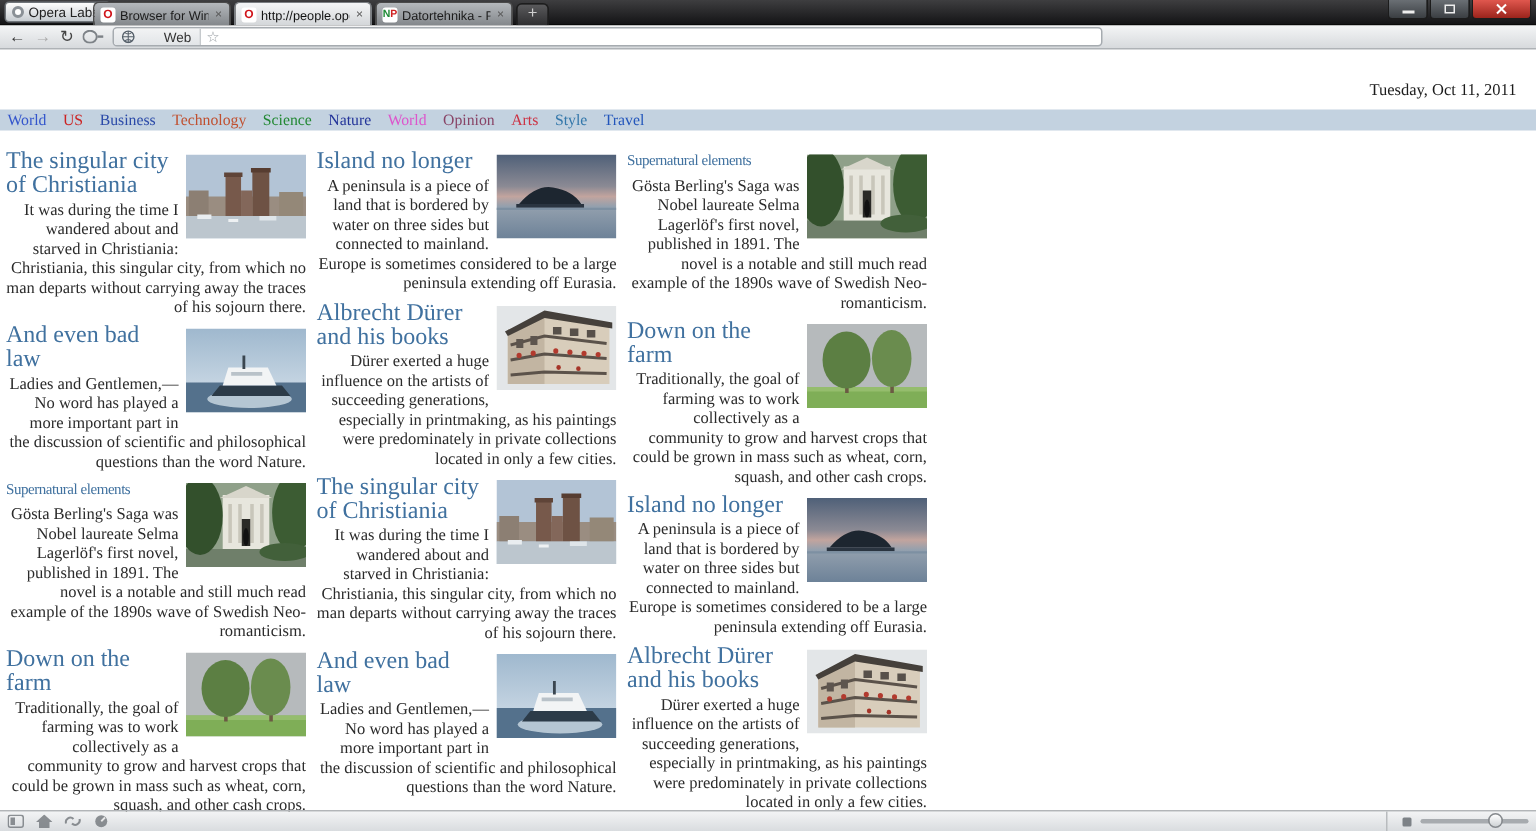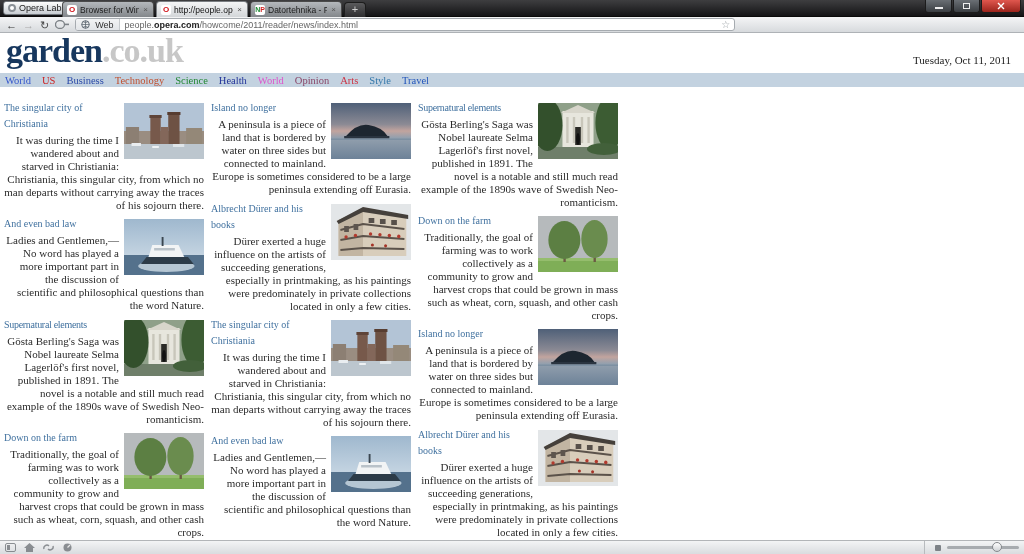--- a/index.html
+++ b/index.html
@@ -64,21 +64,21 @@
     display:flex; align-items:center; padding:0 6px; gap:6px;
     font-size:10px;
   }
   .nav-arrow { font-size:11px; line-height:14px; }
   .addr-field {
     flex:0 0 660px; height:13px; background:#fff; border:1px solid #a6abb0;
     border-radius:3px; display:flex; align-items:center; font-size:9px; color:#666;
     overflow:hidden;
   }
   .web-badge {
-    height:100%; display:flex; align-items:center; gap:5px; padding:0 5px;
+    height:100%; display:flex; align-items:center; gap:19px; padding:0 5px;
     background:linear-gradient(#f2f3f4,#e2e5e8); border-right:1px solid #c6cacd; color:#333;
   }
   .url-text { padding:0 5px; white-space:nowrap; flex:1; }
   .url-domain { color:#222; font-weight:bold; }
   .addr-star { color:#9aa0a5; font-size:10px; padding:0 4px; }
   .search-field {
     flex:1; height:13px; background:#fff; border:1px solid #a6abb0; border-radius:3px;
     display:flex; align-items:center; gap:3px; padding:0 4px; font-size:9px; color:#8b9095;
   }
   .g-icon { width:9px; height:9px; display:grid; grid-template-columns:1fr 1fr; }
@@ -104,21 +104,21 @@
   }
   .navlink { white-space:nowrap; }
 
   .grid {
     position:absolute; top:66px; left:4px; width:614px;
     display:grid; grid-template-columns:200px 200px 200px; column-gap:7px;
   }
   .article { min-height:97px; margin-bottom:4px; overflow:hidden; }
   .a-img { float:right; width:80px; height:56px; margin:3px 0 3px 5px; }
   .a-img svg { display:block; width:80px; height:56px; }
-  .a-title { margin:0 0 2px; font-size:10px; font-weight:normal; color:#40719f; line-height:16px; }
+  .a-title { margin:0 0 2px; font-size:16px; font-weight:normal; color:#40719f; line-height:16px; }
   .article-supernatural .a-title { font-size:10px; letter-spacing:-0.3px; }
   .a-body { margin:0; font-size:11px; line-height:13px; color:#2b2b2b;text-align:right; }
 
   
   .statusbar {
     position:absolute; bottom:0; left:0; width:1024px; height:14px;
     background:linear-gradient(#f3f4f5,#d9dcdf); border-top:1px solid #b2b5b8;
     display:flex; align-items:center; padding:0 5px; gap:8px;
   }
   .status-icon { width:11px; height:9px; opacity:.75; }
@@ -180,37 +180,35 @@
       <rect x="10" y="3.6" width="4" height="1.6" fill="#7d8287"></rect>
     </svg>
   <div class="addr-field">
     <span class="web-badge">
       <svg width="9" height="9" viewBox="0 0 9 9">
           <circle cx="4.5" cy="4.5" r="3.8" fill="none" stroke="#56606a" stroke-width="0.9"></circle>
           <path d="M0.7 4.5 H8.3 M4.5 0.7 V8.3 M2 1.5 C3.5 3 5.5 3 7 1.5 M2 7.5 C3.5 6 5.5 6 7 7.5" fill="none" stroke="#56606a" stroke-width="0.7"></path>
         </svg>
       <span>Web</span>
     </span>
-    <span class="url-text"><span>people.</span><span class="url-domain">opera.com</span><span>/howcome/2011/reader/news/index.html</span></span>
     <span class="addr-star">☆</span>
   </div>
 </div>
 
 <div class="page">
   <div class="masthead">
-    <div class="logo"><span class="primary">garden</span><span class="secondary">.co.uk</span></div>
     <div class="page-date">Tuesday, Oct 11, 2011</div>
   </div>
   <div class="catbar">
       <span class="navlink" style="color: rgb(51, 85, 204);">World</span>
       <span class="navlink" style="color: rgb(204, 34, 34);">US</span>
       <span class="navlink" style="color: rgb(43, 74, 168);">Business</span>
       <span class="navlink" style="color: rgb(192, 80, 48);">Technology</span>
       <span class="navlink" style="color: rgb(34, 136, 51);">Science</span>
-      <span class="navlink" style="color: rgb(34, 51, 153);">Health</span>
+      <span class="navlink" style="color: rgb(34, 51, 153);">Nature</span>
       <span class="navlink" style="color: rgb(221, 85, 204);">World</span>
       <span class="navlink" style="color: rgb(136, 68, 102);">Opinion</span>
       <span class="navlink" style="color: rgb(204, 51, 68);">Arts</span>
       <span class="navlink" style="color: rgb(51, 119, 170);">Style</span>
       <span class="navlink" style="color: rgb(34, 85, 187);">Travel</span>
     </div>
   <div class="grid">
     <div>
   <div class="article article-christiania">
     <span class="a-img">

